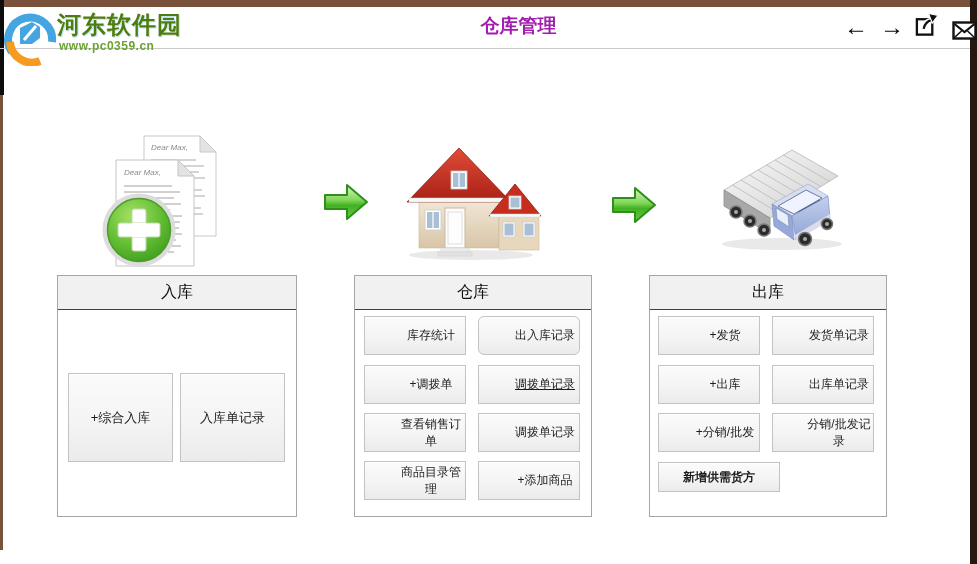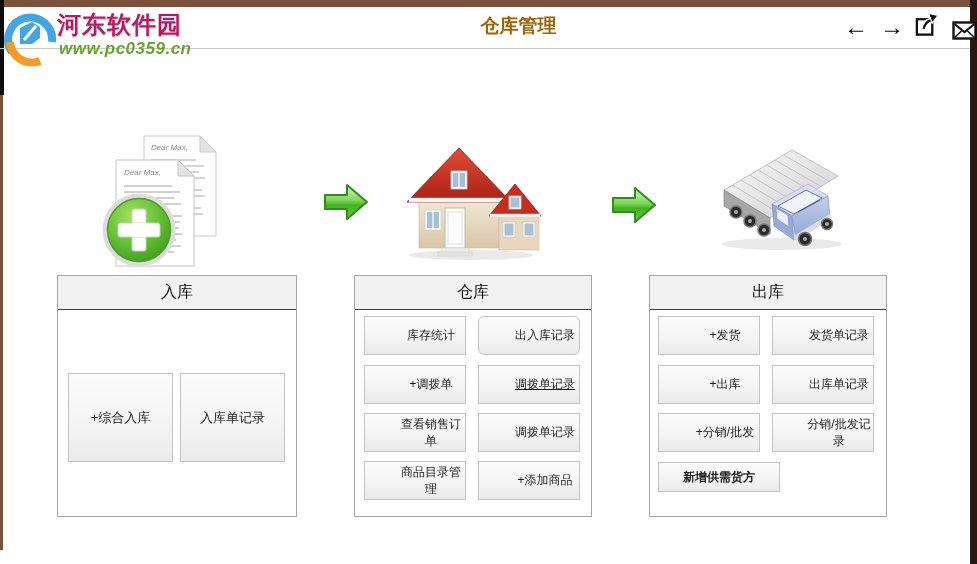--- a/index.html
+++ b/index.html
@@ -7,28 +7,28 @@
          font-family:"Liberation Sans","DejaVu Sans",sans-serif;}
   .abs{position:absolute;}
 
   
   .top-bar{left:4px;top:0;width:966px;height:7px;background:#7a523b;}
   .right-strip{right:0;top:0;width:7px;height:564px;background:#241811;}
   .left-strip-black{left:0;top:0;width:4px;height:95px;background:#0c0c0c;}
   .left-strip-brown{left:0;top:95px;width:3px;height:455px;background:#7a523b;}
   .toolbar-sep{left:0;top:48px;width:970px;height:1px;background:#c9c9c9;}
 
-  .page-title{top:13px;left:72px;right:12px;text-align:center;font-size:19px;font-weight:bold;color:#a16207;}
+  .page-title{top:13px;left:72px;right:12px;text-align:center;font-size:19px;font-weight:bold;color:#a21caf;}
 
   .nav-ic{top:14px;width:26px;height:26px;display:flex;align-items:center;justify-content:center;cursor:pointer;}
 
   
-  .logo-name{left:57px;top:9px;font-size:24px;font-weight:bold;color:#be185d;
+  .logo-name{left:57px;top:9px;font-size:24px;font-weight:bold;color:#4d7c0f;
              text-shadow:0 0 1px #fff, 1px 1px 0 #bfe2f7;letter-spacing:1px;}
-  .logo-url{left:59px;top:39px;font-size:17px;font-weight:bold;color:#6ba32f;letter-spacing:.5px;font-style:italic;}
+  .logo-url{left:59px;top:39px;font-size:12px;font-weight:bold;color:#6ba32f;letter-spacing:.5px;}
 
   
   .panel{position:absolute;border:1px solid #a6a6a6;background:#fff;box-sizing:border-box;}
   .panel-header{height:33px;line-height:32px;text-align:center;background:#f1f1f1;
                 border-bottom:1px solid #404040;font-size:16px;color:#111;}
   .btn{position:absolute;display:flex;align-items:center;justify-content:center;
        border:1px solid #c3c3c3;box-sizing:border-box;cursor:pointer;color:#1c1c1c;font-size:12px;
        background:linear-gradient(180deg,#fbfbfb 0%,#f4f4f4 55%,#ebebeb 100%);
        box-shadow:inset 0 1px 0 #ffffff;text-align:center;}
   .btn-big{width:105px;height:89px;font-size:13px;}

